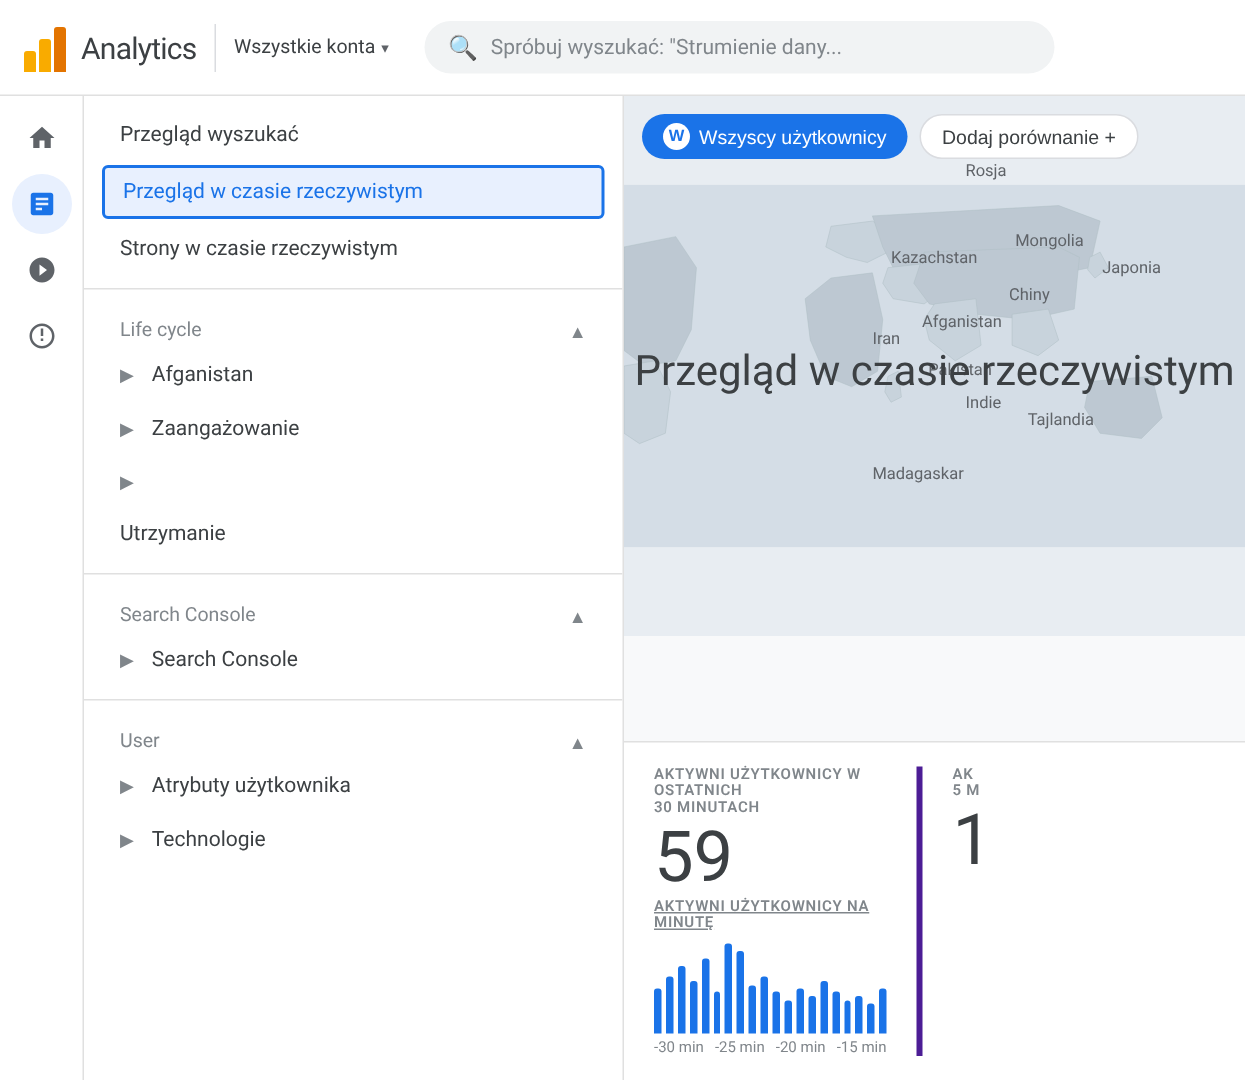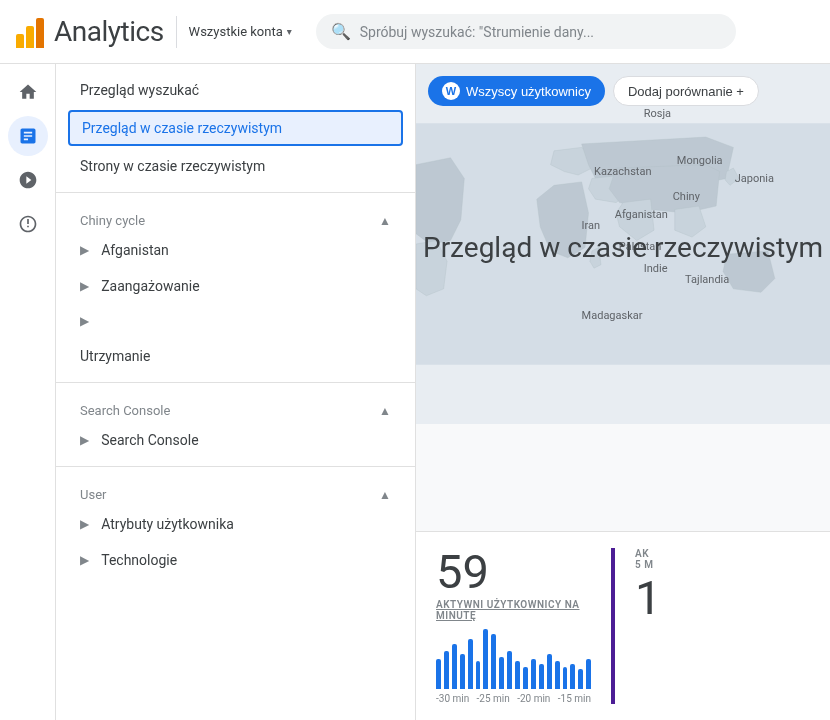--- a/index.html
+++ b/index.html
@@ -35,21 +35,21 @@
       height: 32px;
     }
     .logo-bar {
       width: 8px;
       border-radius: 2px 2px 0 0;
     }
     .logo-bar-1 { height: 14px; background: #f9ab00; }
     .logo-bar-2 { height: 22px; background: #f9ab00; }
     .logo-bar-3 { height: 30px; background: #e37400; }
     .app-title {
-      font-size: 28px;
+      font-size: 20px;
       font-weight: 400;
       color: #3c4043;
       letter-spacing: -0.5px;
     }
     .header-divider {
       width: 1px;
       height: 32px;
       background: #dadce0;
       margin: 0 12px;
     }
@@ -379,21 +379,21 @@
       <span>Przegląd w czasie rzeczywistym</span>
     </div>
 
     <div class="sidebar-top-item">
       <span>Strony w czasie rzeczywistym</span>
     </div>
 
     <div class="sidebar-divider"></div>
 
     <div class="sidebar-section-header">
-      <span>Chiny cycle</span>
+      <span>Life cycle</span>
       <span class="chevron-up">▲</span>
     </div>
     <div class="sidebar-item">
       <span class="arrow">▶</span>
       <span>Afganistan</span>
     </div>
     <div class="sidebar-item">
       <span class="arrow">▶</span>
       <span>Zaangażowanie</span>
     </div>
@@ -486,20 +486,24 @@
         </button>
       </div>
 
       
       <div class="page-title-overlay">Przegląd w czasie rzeczywistym</div>
     </div>
 
     <div class="stats-area">
       <div class="stats-row">
         <div class="stat-block">
+          <div class="stat-label">
+            <span>AKTYWNI UŻYTKOWNICY W OSTATNICH</span><br>
+            <span>30 MINUTACH</span>
+          </div>
           <div class="stat-value">59</div>
           <div class="stat-sublabel">AKTYWNI UŻYTKOWNICY NA MINUTĘ</div>
           <div class="bar-chart" id="bar-chart">
               <div class="bar-chart-bar" style="height: 50%;"></div>
               <div class="bar-chart-bar" style="height: 63.3333%;"></div>
               <div class="bar-chart-bar" style="height: 75%;"></div>
               <div class="bar-chart-bar" style="height: 58.3333%;"></div>
               <div class="bar-chart-bar" style="height: 83.3333%;"></div>
               <div class="bar-chart-bar" style="height: 46.6667%;"></div>
               <div class="bar-chart-bar" style="height: 100%;"></div>

